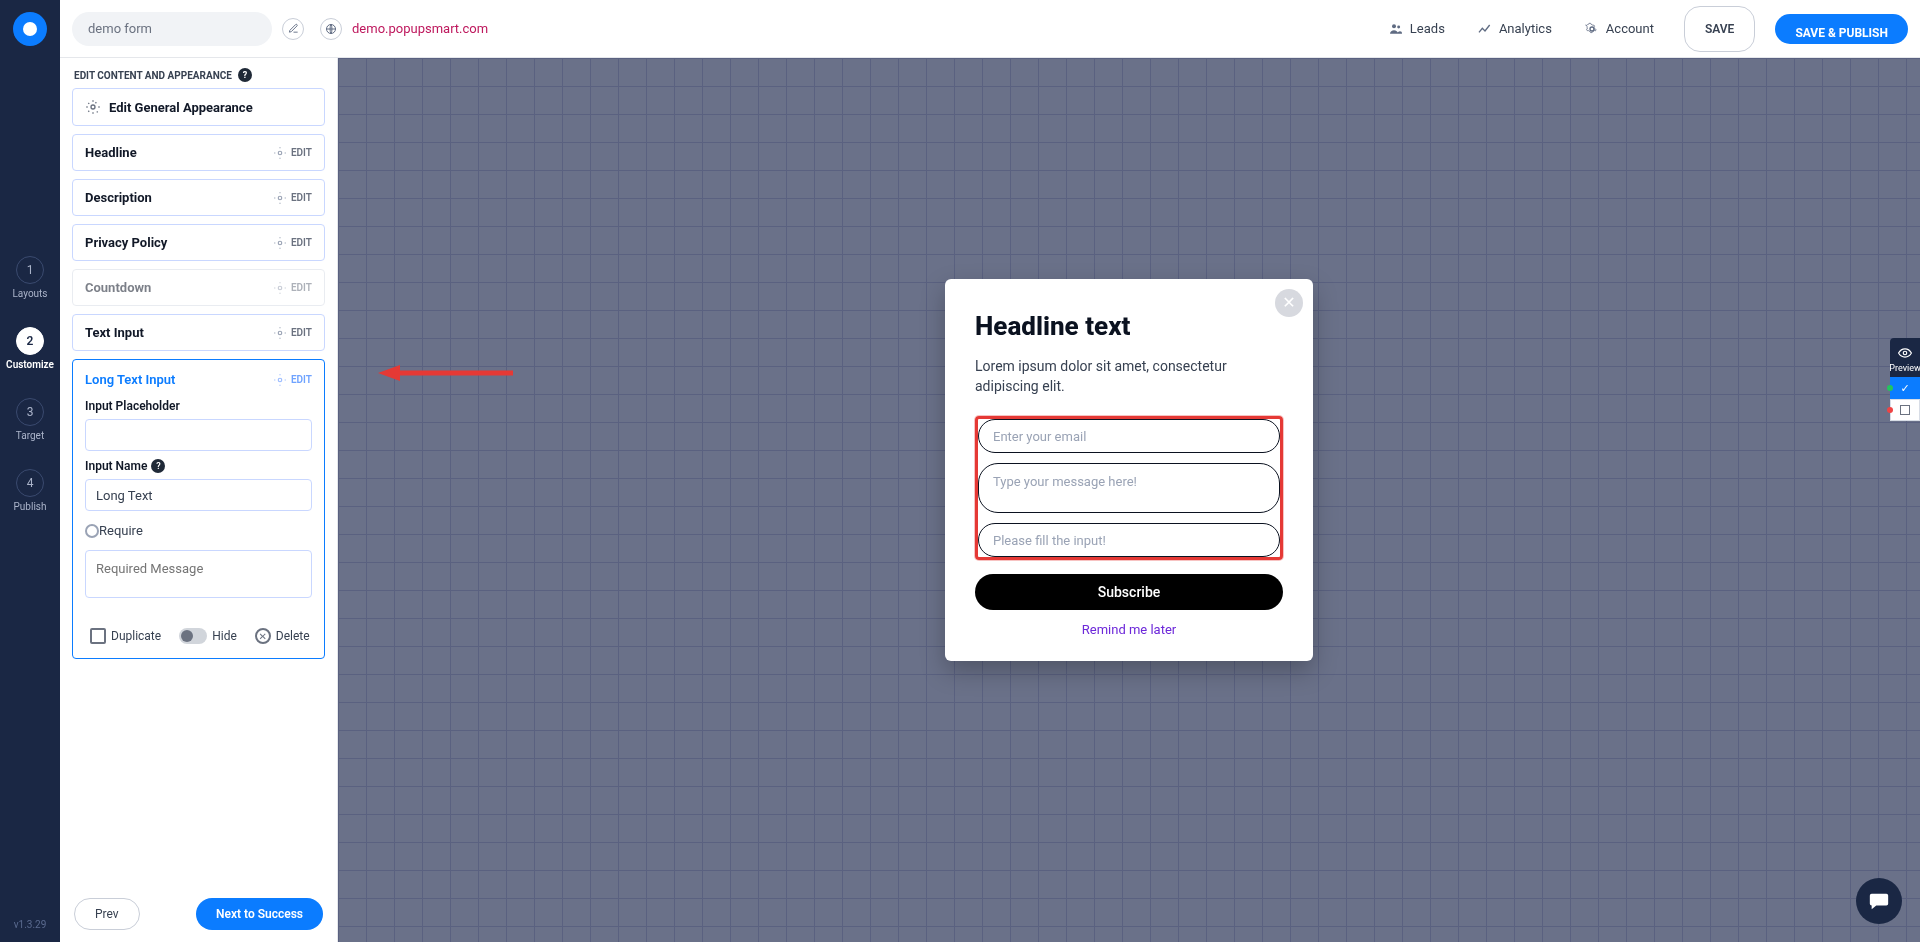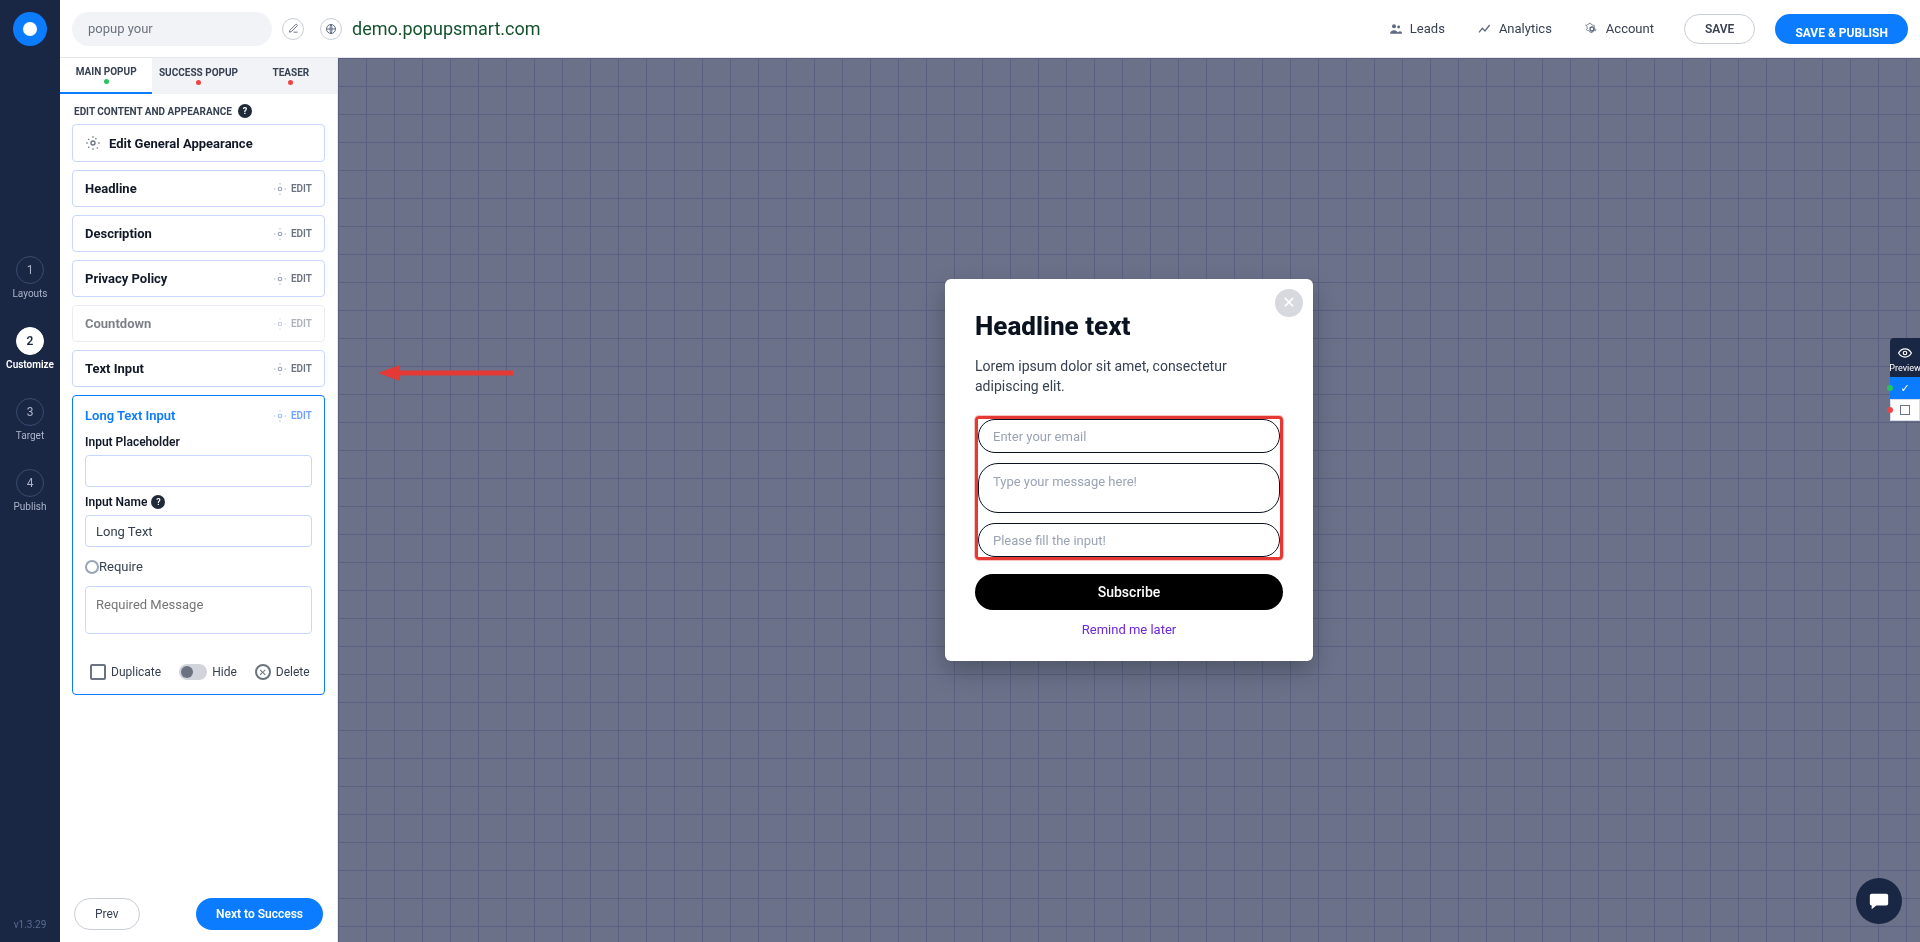--- a/index.html
+++ b/index.html
@@ -33,26 +33,26 @@
   height: 58px; display:flex; align-items:center; padding: 0 12px; border-bottom: 1px solid #e5e7eb; gap:10px;
 }
 .search {
   width: 200px; height: 34px; border-radius: 18px; background:#f1f3f6; display:flex; align-items:center;
   padding: 0 16px; color:#6b7280; font-size: 13px;
 }
 .iconcircle {
   width: 22px;height:22px;border:1px solid #c9ced8;border-radius:50%;display:flex;align-items:center;justify-content:center;
   font-size:11px;color:#5f6b82;
 }
-.domain { font-size: 18px; color:#14532d; }
+.domain { font-size: 13px; color:#be185d; }
 .topspacer { flex:1; }
 .topitem { display:flex; align-items:center; gap:6px; font-size:13px; color:#374151; margin-left:22px; cursor:pointer;}
 .topicon { width:16px;height:16px; color:#5f6b82; }
 .btn-outline {
-  height:30px; padding:0 20px; border:1px solid #c9ced8; border-radius:16px; background:#fff; font-size:12px; font-weight:600; color:#374151; cursor:pointer;
+  height:46px; padding:0 20px; border:1px solid #c9ced8; border-radius:16px; background:#fff; font-size:12px; font-weight:600; color:#374151; cursor:pointer;
   margin-left: 20px;
 }
 .btn-primary {
   height:30px; padding:12px 20px; border:none; border-radius:16px; background:#0b7cff; color:#fff; font-size:12px; font-weight:700; cursor:pointer;
   margin-left:10px;
 }
 
 
 .workspace { flex:1; display:flex; min-height:0; }
 
@@ -218,21 +218,21 @@
     <div>Publish</div>
   </div>
 
   <div class="version">v1.3.29</div>
 </div>
 
 <div class="appcol">
 
   <div class="topbar">
     <div class="search">
-      <span>popup your</span>
+      <span>demo form</span>
     </div>
     <div class="iconcircle">
       <svg viewBox="0 0 24 24" width="11" height="11" fill="none" stroke="currentColor" stroke-width="2">
           <path d="M12 20h9M16.5 3.5a2.1 2.1 0 113 3L7 19l-4 1 1-4 12.5-12.5z"></path>
         </svg>
     </div>
     <div class="iconcircle" style="margin-left:6px;">
       <svg viewBox="0 0 24 24" width="12" height="12" fill="none" stroke="currentColor" stroke-width="2">
           <circle cx="12" cy="12" r="9"></circle>
           <path d="M3 12h18M12 3c2.5 3 2.5 15 0 18M12 3c-2.5 3-2.5 15 0 18"></path>
@@ -264,34 +264,20 @@
       <span>Account</span>
     </div>
 
     <button class="btn-outline">SAVE</button>
     <button class="btn-primary">SAVE &amp; PUBLISH</button>
   </div>
 
   <div class="workspace">
 
     <div class="panel">
-      <div class="tabs">
-        <div class="tab active">
-          <span>MAIN POPUP</span>
-            <div class="tab-dot"></div>
-        </div>
-        <div class="tab">
-          <span>SUCCESS POPUP</span>
-            <div class="tab-dot"></div>
-        </div>
-        <div class="tab">
-          <span>TEASER</span>
-            <div class="tab-dot"></div>
-        </div>
-      </div>
 
       <div class="panel-sub">
         <span>EDIT CONTENT AND APPEARANCE</span>
         <span class="help">?</span>
       </div>
 
       <div class="panel-scroll">
 
         <div class="row first">
           <svg class="gearlead" viewBox="0 0 24 24" fill="none" stroke="currentColor" stroke-width="2">

